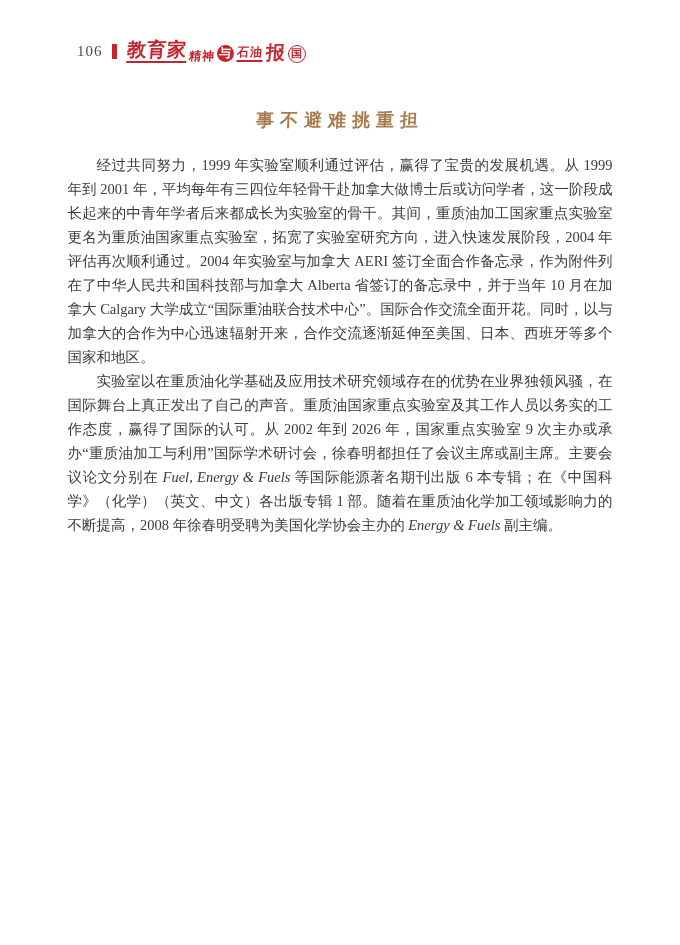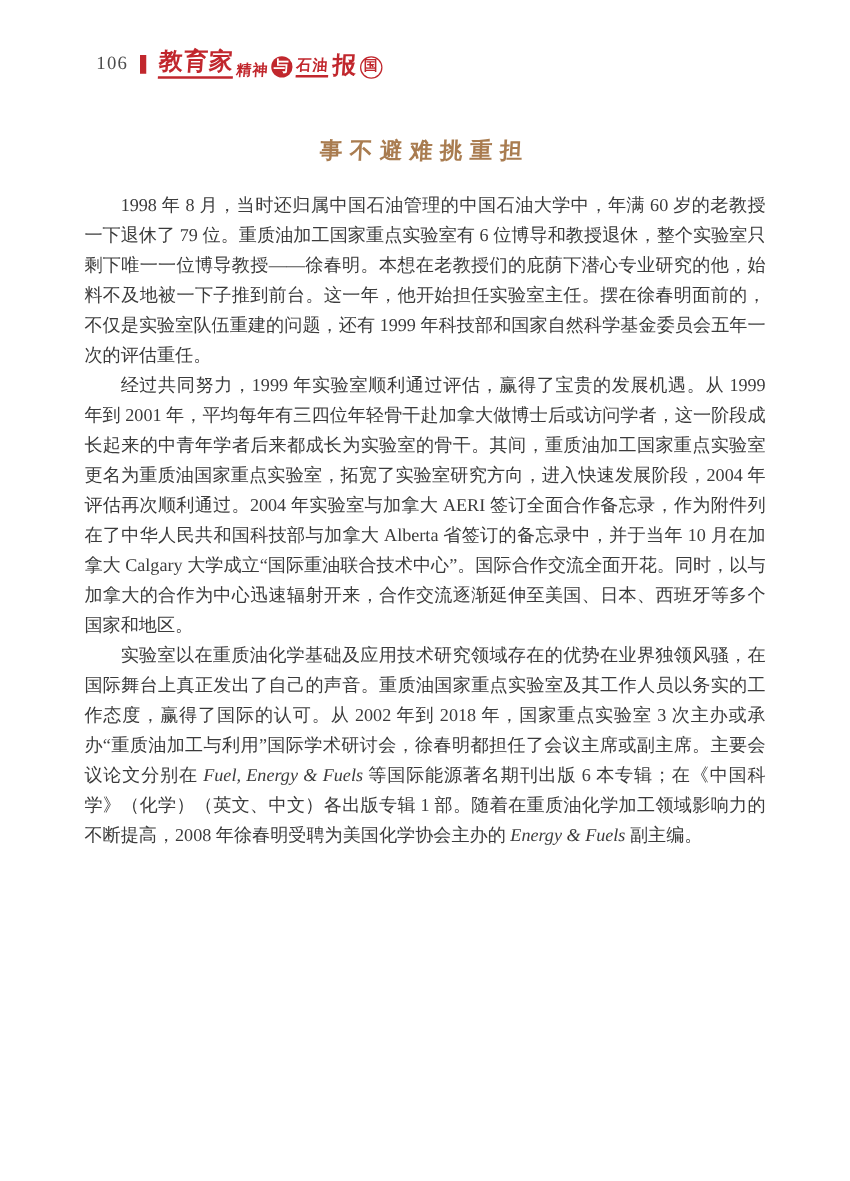--- a/index.html
+++ b/index.html
@@ -131,18 +131,17 @@
       <span class="logo-badge">与</span>
       <span class="logo-small underlined">石油</span>
       <span class="logo-big-char">报</span>
       <span class="logo-circled">国</span>
     </span>
   </div>
 
   <div class="article-title">事不避难挑重担</div>
 
   <div class="article-body">
-    <p><span>1998 年 8 月，当时还归属中国石油管理的中国石油大学中，年满 60 岁的老教授一下退休了 79 位。重质油加工国家重点实验室有 6 位博导和教授退休，整个实验室只剩下唯一一位博导教授——徐春明。本想在老教授们的庇荫下潜心专业研究的他，始料不及地被一下子推到前台。这一年，他开始担任实验室主任。摆在徐春明面前的，不仅是实验室队伍重建的问题，还有 1999 年科技部和国家自然科学基金委员会五年一次的评估重任。</span></p>
     <p><span>经过共同努力，1999 年实验室顺利通过评估，赢得了宝贵的发展机遇。从 1999 年到 2001 年，平均每年有三四位年轻骨干赴加拿大做博士后或访问学者，这一阶段成长起来的中青年学者后来都成长为实验室的骨干。其间，重质油加工国家重点实验室更名为重质油国家重点实验室，拓宽了实验室研究方向，进入快速发展阶段，2004 年评估再次顺利通过。2004 年实验室与加拿大 AERI 签订全面合作备忘录，作为附件列在了中华人民共和国科技部与加拿大 Alberta 省签订的备忘录中，并于当年 10 月在加拿大 Calgary 大学成立“国际重油联合技术中心”。国际合作交流全面开花。同时，以与加拿大的合作为中心迅速辐射开来，合作交流逐渐延伸至美国、日本、西班牙等多个国家和地区。</span></p>
-    <p><span>实验室以在重质油化学基础及应用技术研究领域存在的优势在业界独领风骚，在国际舞台上真正发出了自己的声音。重质油国家重点实验室及其工作人员以务实的工作态度，赢得了国际的认可。从 2002 年到 2018 年，国家重点实验室 3 次主办或承办“重质油加工与利用”国际学术研讨会，徐春明都担任了会议主席或副主席。主要会议论文分别在 </span><i>Fuel, Energy &amp; Fuels</i><span> 等国际能源著名期刊出版 6 本专辑；在《中国科学》（化学）（英文、中文）各出版专辑 1 部。随着在重质油化学加工领域影响力的不断提高，2008 年徐春明受聘为美国化学协会主办的 </span><i>Energy &amp; Fuels</i><span> 副主编。</span></p>
+    <p><span>实验室以在重质油化学基础及应用技术研究领域存在的优势在业界独领风骚，在国际舞台上真正发出了自己的声音。重质油国家重点实验室及其工作人员以务实的工作态度，赢得了国际的认可。从 2002 年到 2026 年，国家重点实验室 9 次主办或承办“重质油加工与利用”国际学术研讨会，徐春明都担任了会议主席或副主席。主要会议论文分别在 </span><i>Fuel, Energy &amp; Fuels</i><span> 等国际能源著名期刊出版 6 本专辑；在《中国科学》（化学）（英文、中文）各出版专辑 1 部。随着在重质油化学加工领域影响力的不断提高，2008 年徐春明受聘为美国化学协会主办的 </span><i>Energy &amp; Fuels</i><span> 副主编。</span></p>
   </div>
 
 </div>
 
 </body></html>

